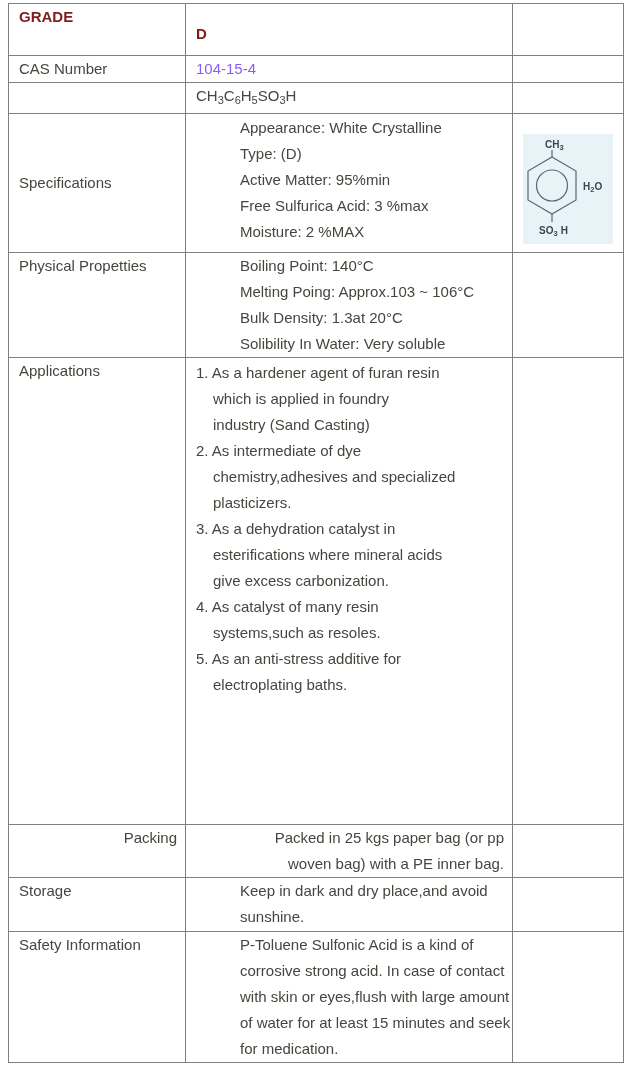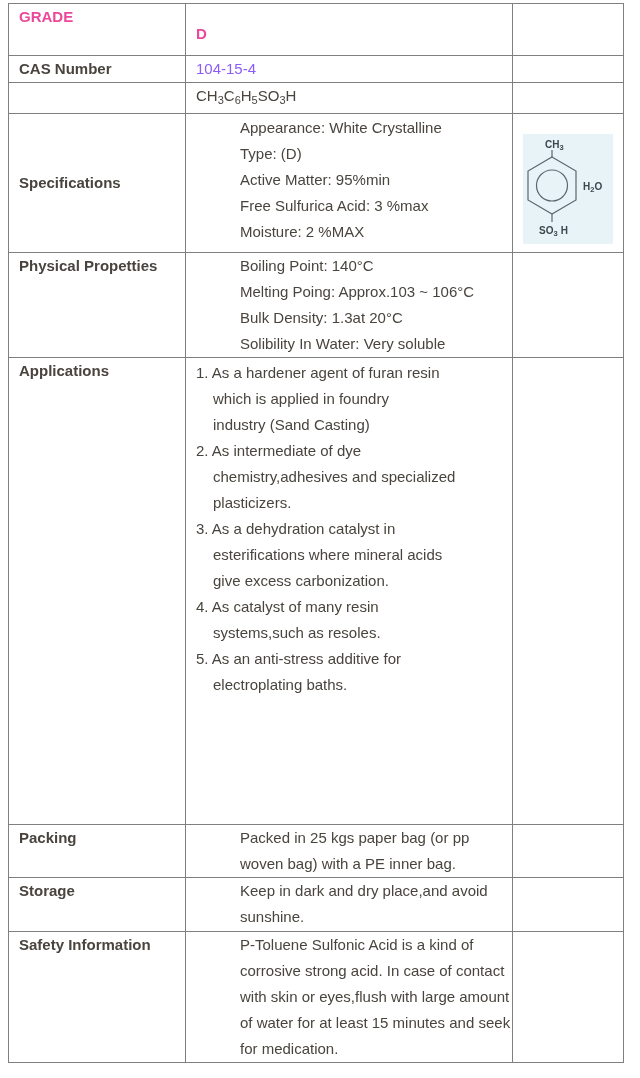--- a/index.html
+++ b/index.html
@@ -19,35 +19,35 @@
     width: 615px;
   }
   .tr { display: table-row; }
   .td {
     display: table-cell;
     border: 1px solid #7f7f7f;
     vertical-align: top;
     padding: 0 8px 0 10px;
     line-height: 26px;
   }
-  .c1 { width: 177px; font-weight: bold; }
+  .c1 { width: 177px; }
   .c2 { width: 327px; }
   .c3 { width: 111px; padding: 0; }
 
   .row-grade    .td { height: 52px; }
   .row-cas      .td { height: 26px; }
   .row-formula  .td { height: 27px; }
   .row-specs    .td { height: 132px; }
   .row-physical .td { height: 105px; }
   .row-apps     .td { height: 467px; }
-  .row-packing  .td { height: 51px; }
+  .row-packing  .td { height: 51px; text-align: right; }
   .row-storage  .td { height: 54px; }
   .row-safety   .td { height: 131px; border-radius: 17px; }
 
-  .bold-black { font-weight: bold; color: #ec4899; }
+  .bold-black { font-weight: bold; color: #7f1d1d; }
   .grade-value-cell { vertical-align: top; padding-top: 17px; }
   .cas-value { color: #8b5cf6; }
   .v-middle { vertical-align: middle; }
   .row-specs .c2 { padding-top: 1px; }
   .row-apps  .c2 { padding-top: 2px; }
 
   .sub { font-size: 11px; vertical-align: -3px; }
 
   .app-item { margin: 0; }
   .app-item + .app-item { }

